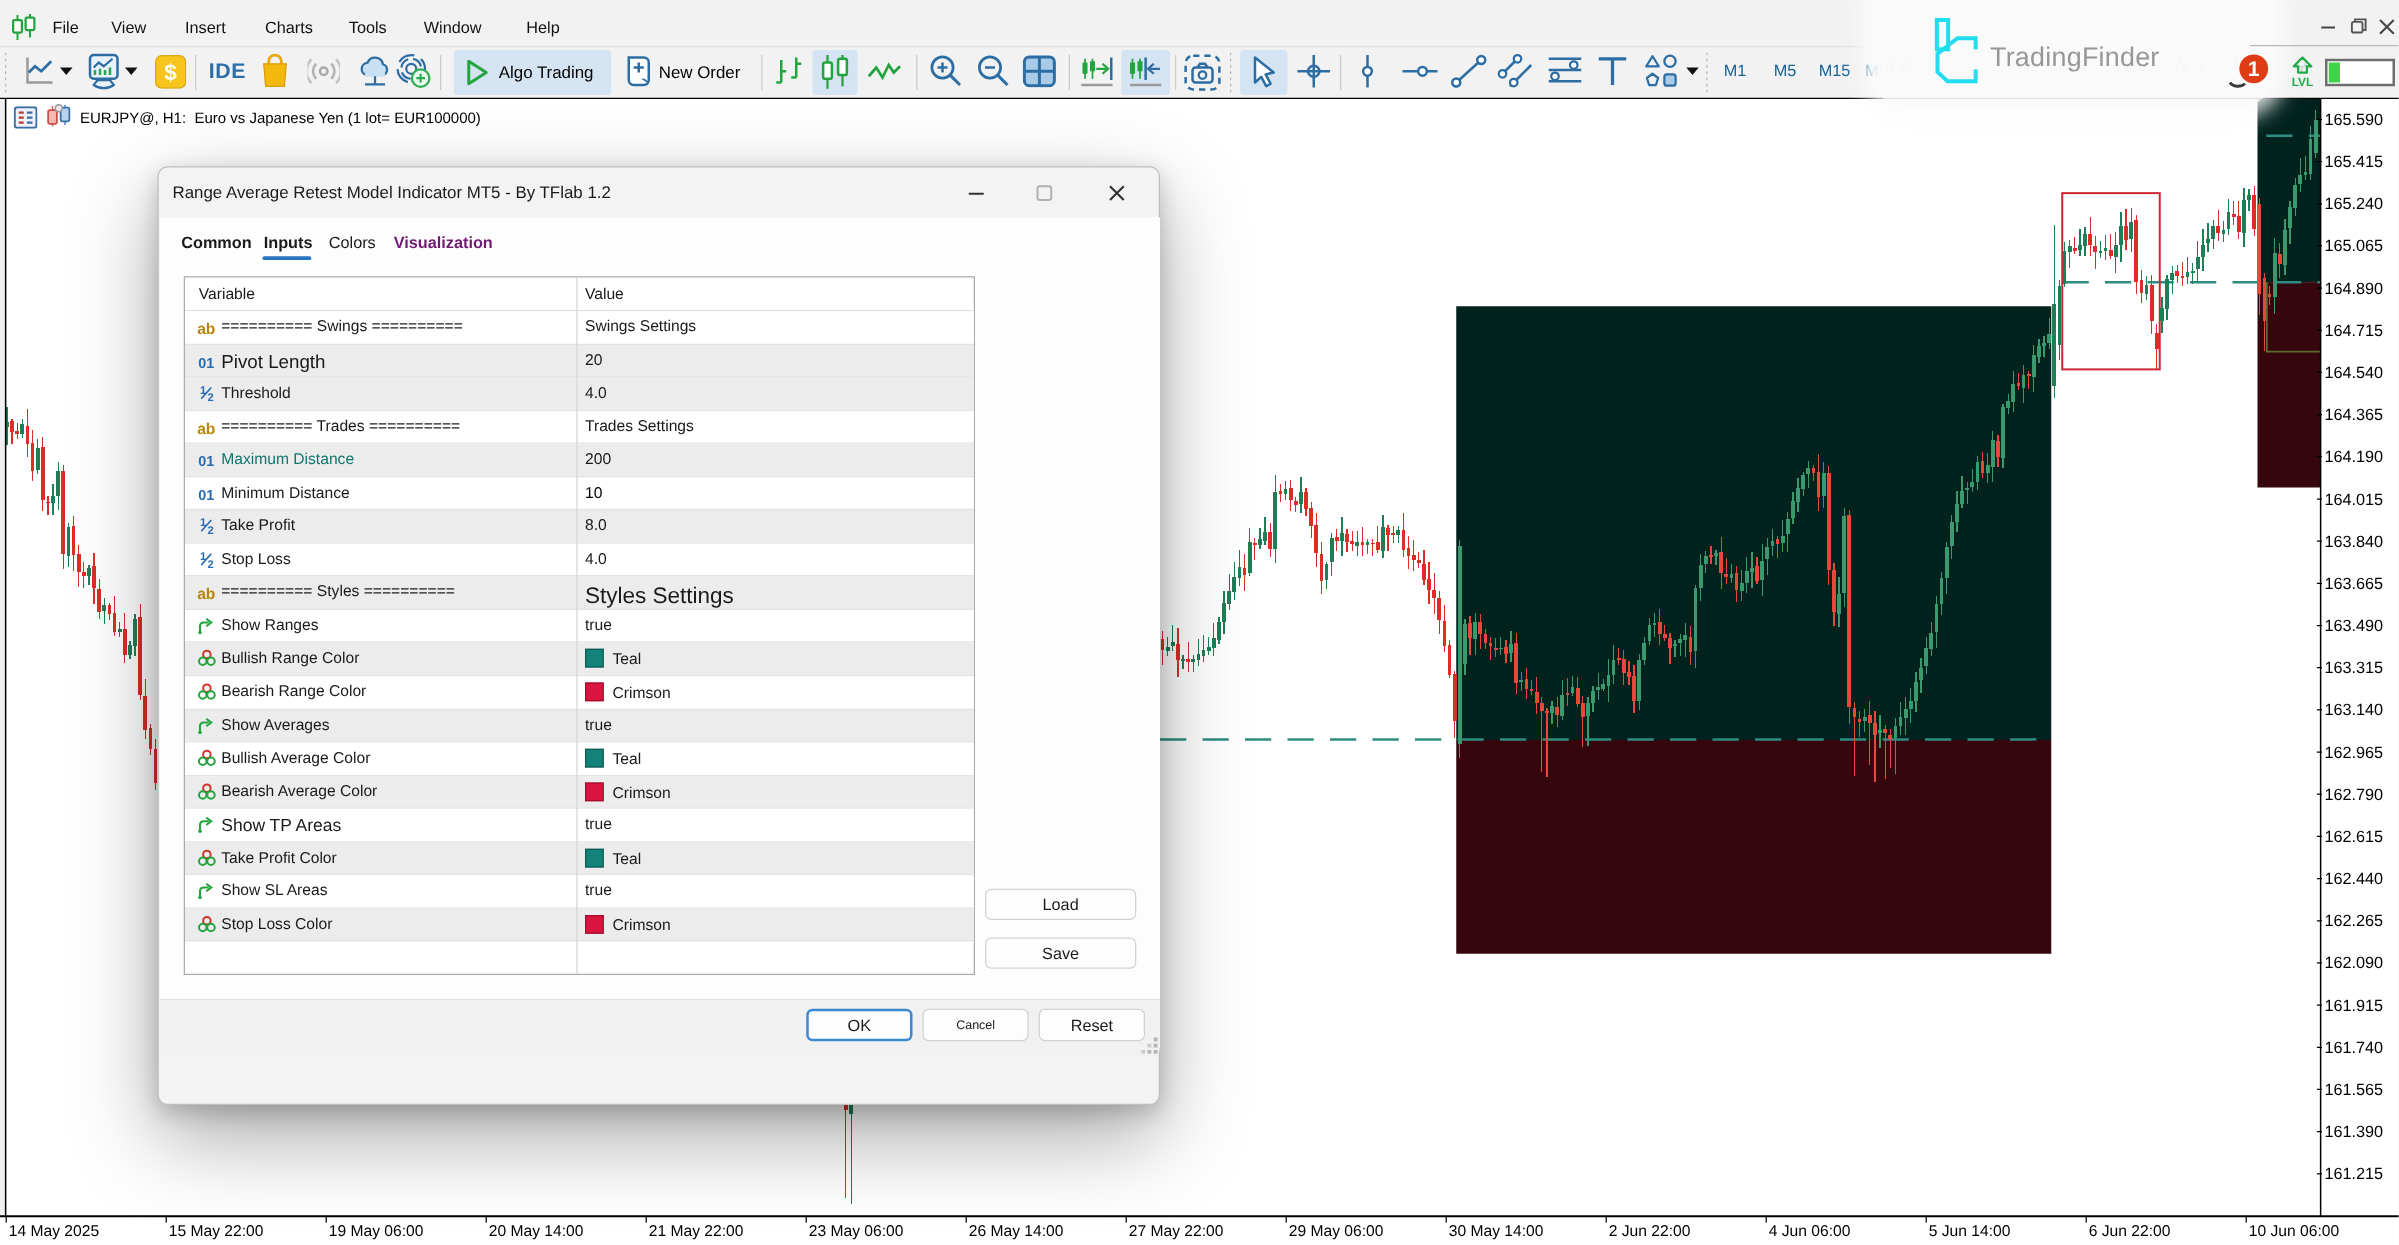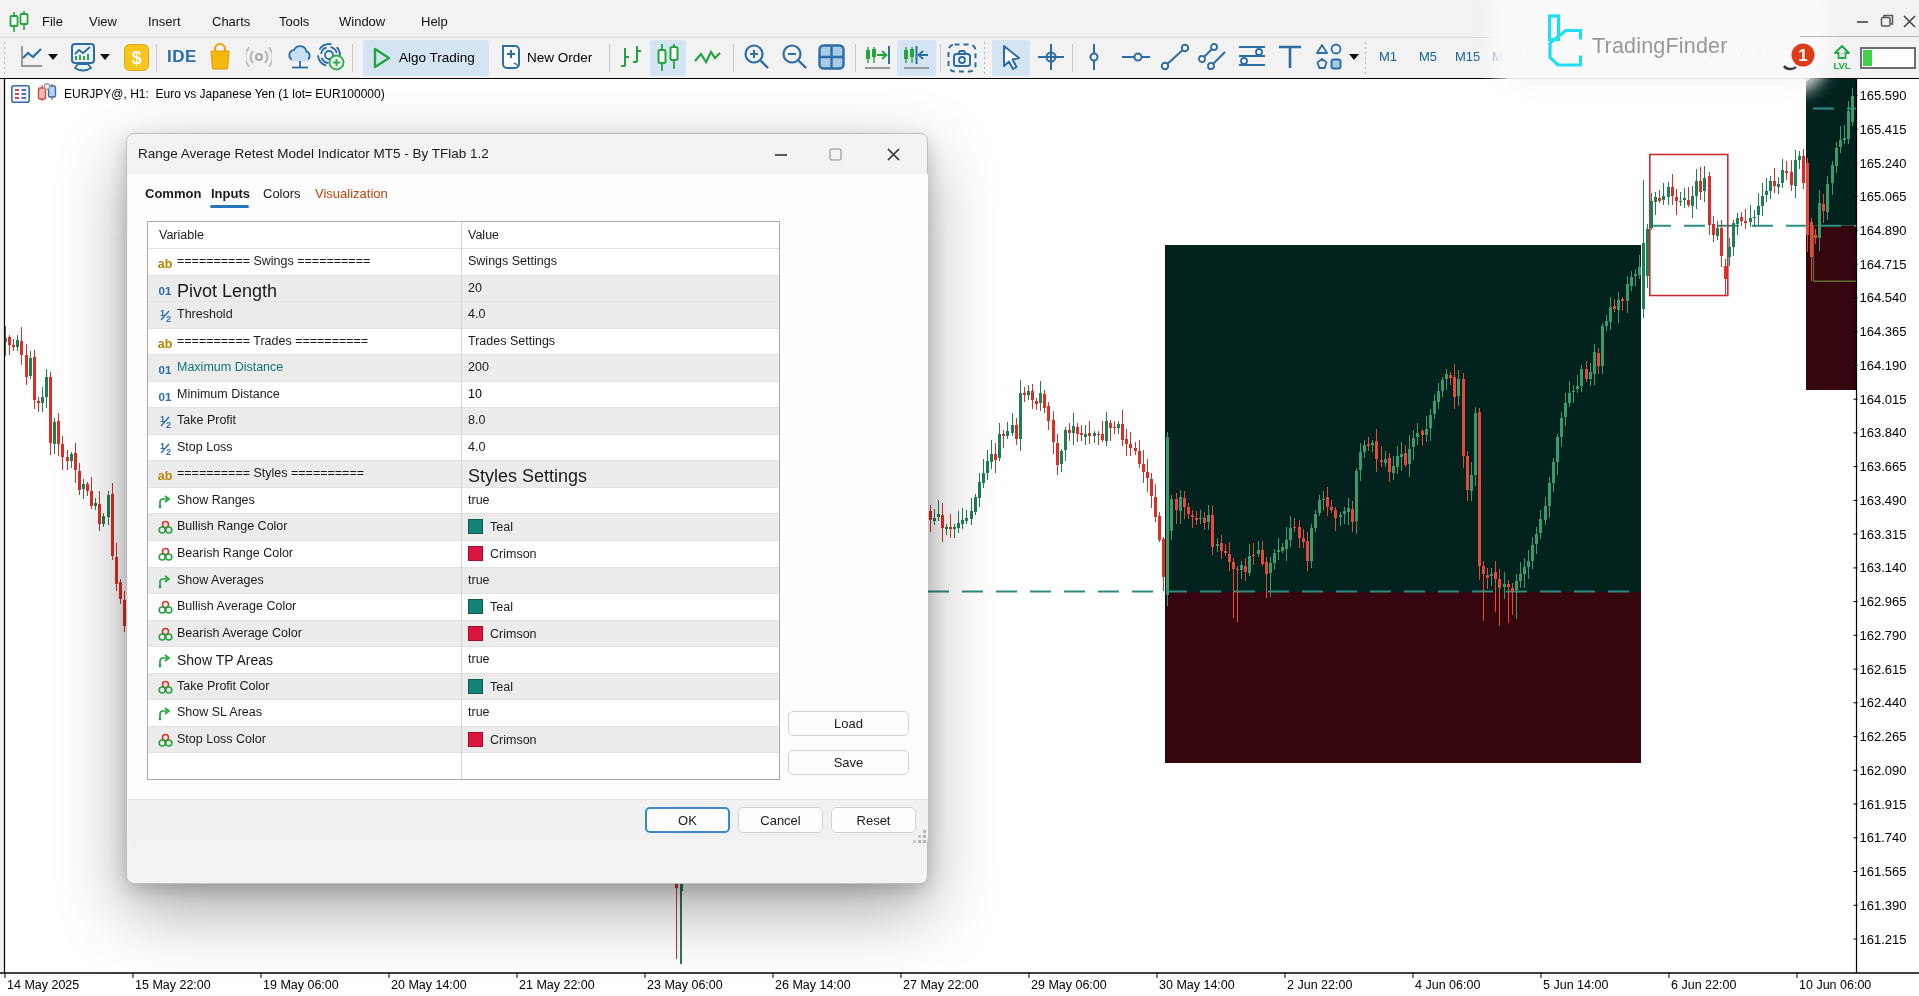--- a/index.html
+++ b/index.html
@@ -891,35 +891,35 @@
 <div class="abs" style="left:11px;top:12px;font-size:13.5px;color:#1a1a1a">Range Average Retest Model Indicator MT5 - By TFlab 1.2</div>
 <svg class="abs" style="left:640px;top:8px" width="150" height="24" viewBox="0 0 150 24">
       <line x1="8" y1="13" x2="20" y2="13" stroke="#333" stroke-width="1.6"></line>
       <rect x="63" y="7" width="11" height="11" rx="2" fill="none" stroke="#b0b0b0" stroke-width="1.6"></rect>
       <path d="M121 7 L 132 18 M 132 7 L 121 18" stroke="#333" stroke-width="1.7"></path>
     </svg>
 <div class="abs" style="left:1px;top:40px;width:800px;height:625px;background:#fdfdfd;border-radius:0"></div>
 <div class="abs" style="left:18px;top:52px;font-size:13px;color:#1a1a1a;font-weight:700">Common</div>
 <div class="abs" style="left:84px;top:52px;font-size:13px;color:#1a1a1a;font-weight:600">Inputs</div>
 <div class="abs" style="left:136px;top:52px;font-size:13px;color:#1a1a1a;font-weight:400">Colors</div>
-<div class="abs" style="left:188px;top:52px;font-size:13px;color:#c2410c;font-weight:400">Visualization</div>
+<div class="abs" style="left:188px;top:52px;font-size:13px;color:#701a75;font-weight:700">Visualization</div>
 <div class="abs" style="left:83px;top:71px;width:39px;height:3px;background:#2675bf;border-radius:2px"></div>
 <div class="abs" style="left:20px;top:87px;width:633px;height:559px;border:1px solid #ababab;background:#fff">
 <div style="height:27px;border-bottom:1px solid #e0e0e0;position:relative">
           <span style="position:absolute;left:11px;top:6px;font-size:12.5px;color:#1a1a1a">Variable</span>
           <span style="position:absolute;left:320px;top:6px;font-size:12.5px;color:#1a1a1a">Value</span>
         </div>
 <div style="height:26.55px;background:#ffffff;border-bottom:1px solid #e3e3e3;position:relative;overflow:hidden">
           <span style="position:absolute;left:8px;top:5px;width:18px;text-align:center"><span style="color:#b8860b;font-weight:bold;font-size:12.5px">ab</span></span>
           <span style="position:absolute;left:29px;top:5px;font-size:12.5px;color:#1a1a1a;white-space:pre">========== Swings ==========</span>
           <span style="position:absolute;left:320px;top:5px;font-size:12.5px;color:#1a1a1a">Swings Settings</span>
         </div>
 <div style="height:26.55px;background:#ececec;border-bottom:1px solid #e3e3e3;position:relative;overflow:hidden">
           <span style="position:absolute;left:8px;top:5px;width:18px;text-align:center"><span style="color:#2b6cb0;font-weight:bold;font-size:11.5px">01</span></span>
-          <span style="position:absolute;left:29px;top:5px;font-size:18px;color:#1a1a1a;white-space:pre">Pivot Length</span>
+          <span style="position:absolute;left:29px;top:5px;font-size:15px;color:#1a1a1a;white-space:pre">Pivot Length</span>
           <span style="position:absolute;left:320px;top:5px;font-size:12.5px;color:#1a1a1a">20</span>
         </div>
 <div style="height:26.55px;background:#ececec;border-bottom:1px solid #e3e3e3;position:relative;overflow:hidden">
           <span style="position:absolute;left:8px;top:5px;width:18px;text-align:center"><svg width="15" height="15" viewBox="0 0 15 15" style="vertical-align:-2px">
  <text x="2" y="8" font-size="9" font-weight="bold" fill="#2b6cb0" font-family="Liberation Sans">1</text>
  <line x1="3" y1="12" x2="11" y2="3" stroke="#2b6cb0" stroke-width="1.4"></line>
  <text x="8" y="14" font-size="9" font-weight="bold" fill="#2b6cb0" font-family="Liberation Sans">2</text>
             </svg></span>
           <span style="position:absolute;left:29px;top:5px;font-size:12.5px;color:#1a1a1a;white-space:pre">Threshold</span>
           <span style="position:absolute;left:320px;top:5px;font-size:12.5px;color:#1a1a1a">4.0</span>
@@ -1051,21 +1051,21 @@
             </svg></span>
           <span style="position:absolute;left:29px;top:5px;font-size:12.5px;color:#1a1a1a;white-space:pre">Stop Loss Color</span>
           <span style="position:absolute;left:320px;top:5px;font-size:12.5px;color:#1a1a1a"><span style="display:inline-block;width:15px;height:15px;background:#da1540;border:1px solid #a30e2f;vertical-align:-3px;margin-right:7px"></span>Crimson</span>
         </div>
 <div style="position:absolute;left:313px;top:0;width:1px;height:557px;background:#d6d6d6"></div>
 </div>
 <div class="abs" style="left:661px;top:577px;width:121px;height:25px;background:#fdfdfd;border:1px solid #d2d2d2;border-radius:5px;font-size:13px;color:#1a1a1a;display:flex;align-items:center;justify-content:center">Load</div>
 <div class="abs" style="left:661px;top:616px;width:121px;height:25px;background:#fdfdfd;border:1px solid #d2d2d2;border-radius:5px;font-size:13px;color:#1a1a1a;display:flex;align-items:center;justify-content:center">Save</div>
 <div class="abs" style="left:1px;top:665px;width:800px;height:47px;background:#f1f1f1;border-top:1px solid #e2e2e2;border-radius:0 0 8px 8px"></div>
 <div class="abs" style="left:518px;top:673px;width:85px;height:26px;background:#fdfdfd;border:2px solid #3c87d2;border-radius:5px;font-size:13px;color:#1a1a1a;display:flex;align-items:center;justify-content:center">OK</div>
-<div class="abs" style="left:611px;top:673px;width:85px;height:26px;background:#fdfdfd;border:1px solid #d2d2d2;border-radius:5px;font-size:13px;color:#1a1a1a;display:flex;align-items:center;justify-content:center">Cancel</div>
+<div class="abs" style="left:611px;top:673px;width:85px;height:26px;background:#fdfdfd;border:1px solid #d2d2d2;border-radius:5px;font-size:10px;color:#1a1a1a;display:flex;align-items:center;justify-content:center">Cancel</div>
 <div class="abs" style="left:704px;top:673px;width:85px;height:26px;background:#fdfdfd;border:1px solid #d2d2d2;border-radius:5px;font-size:13px;color:#1a1a1a;display:flex;align-items:center;justify-content:center">Reset</div>
 <svg class="abs" style="left:786px;top:695px" width="14" height="14" viewBox="0 0 14 14">
       <rect x="10" y="1" width="3" height="3" fill="#b5b5b5"></rect>
         <rect x="10" y="6" width="3" height="3" fill="#b5b5b5"></rect>
       <rect x="10" y="11" width="3" height="3" fill="#b5b5b5"></rect>
         <rect x="5" y="6" width="3" height="3" fill="#c9c9c9"></rect>
       <rect x="5" y="11" width="3" height="3" fill="#b5b5b5"></rect>
         <rect x="0" y="11" width="3" height="3" fill="#c9c9c9"></rect>
     </svg>
 </div>

